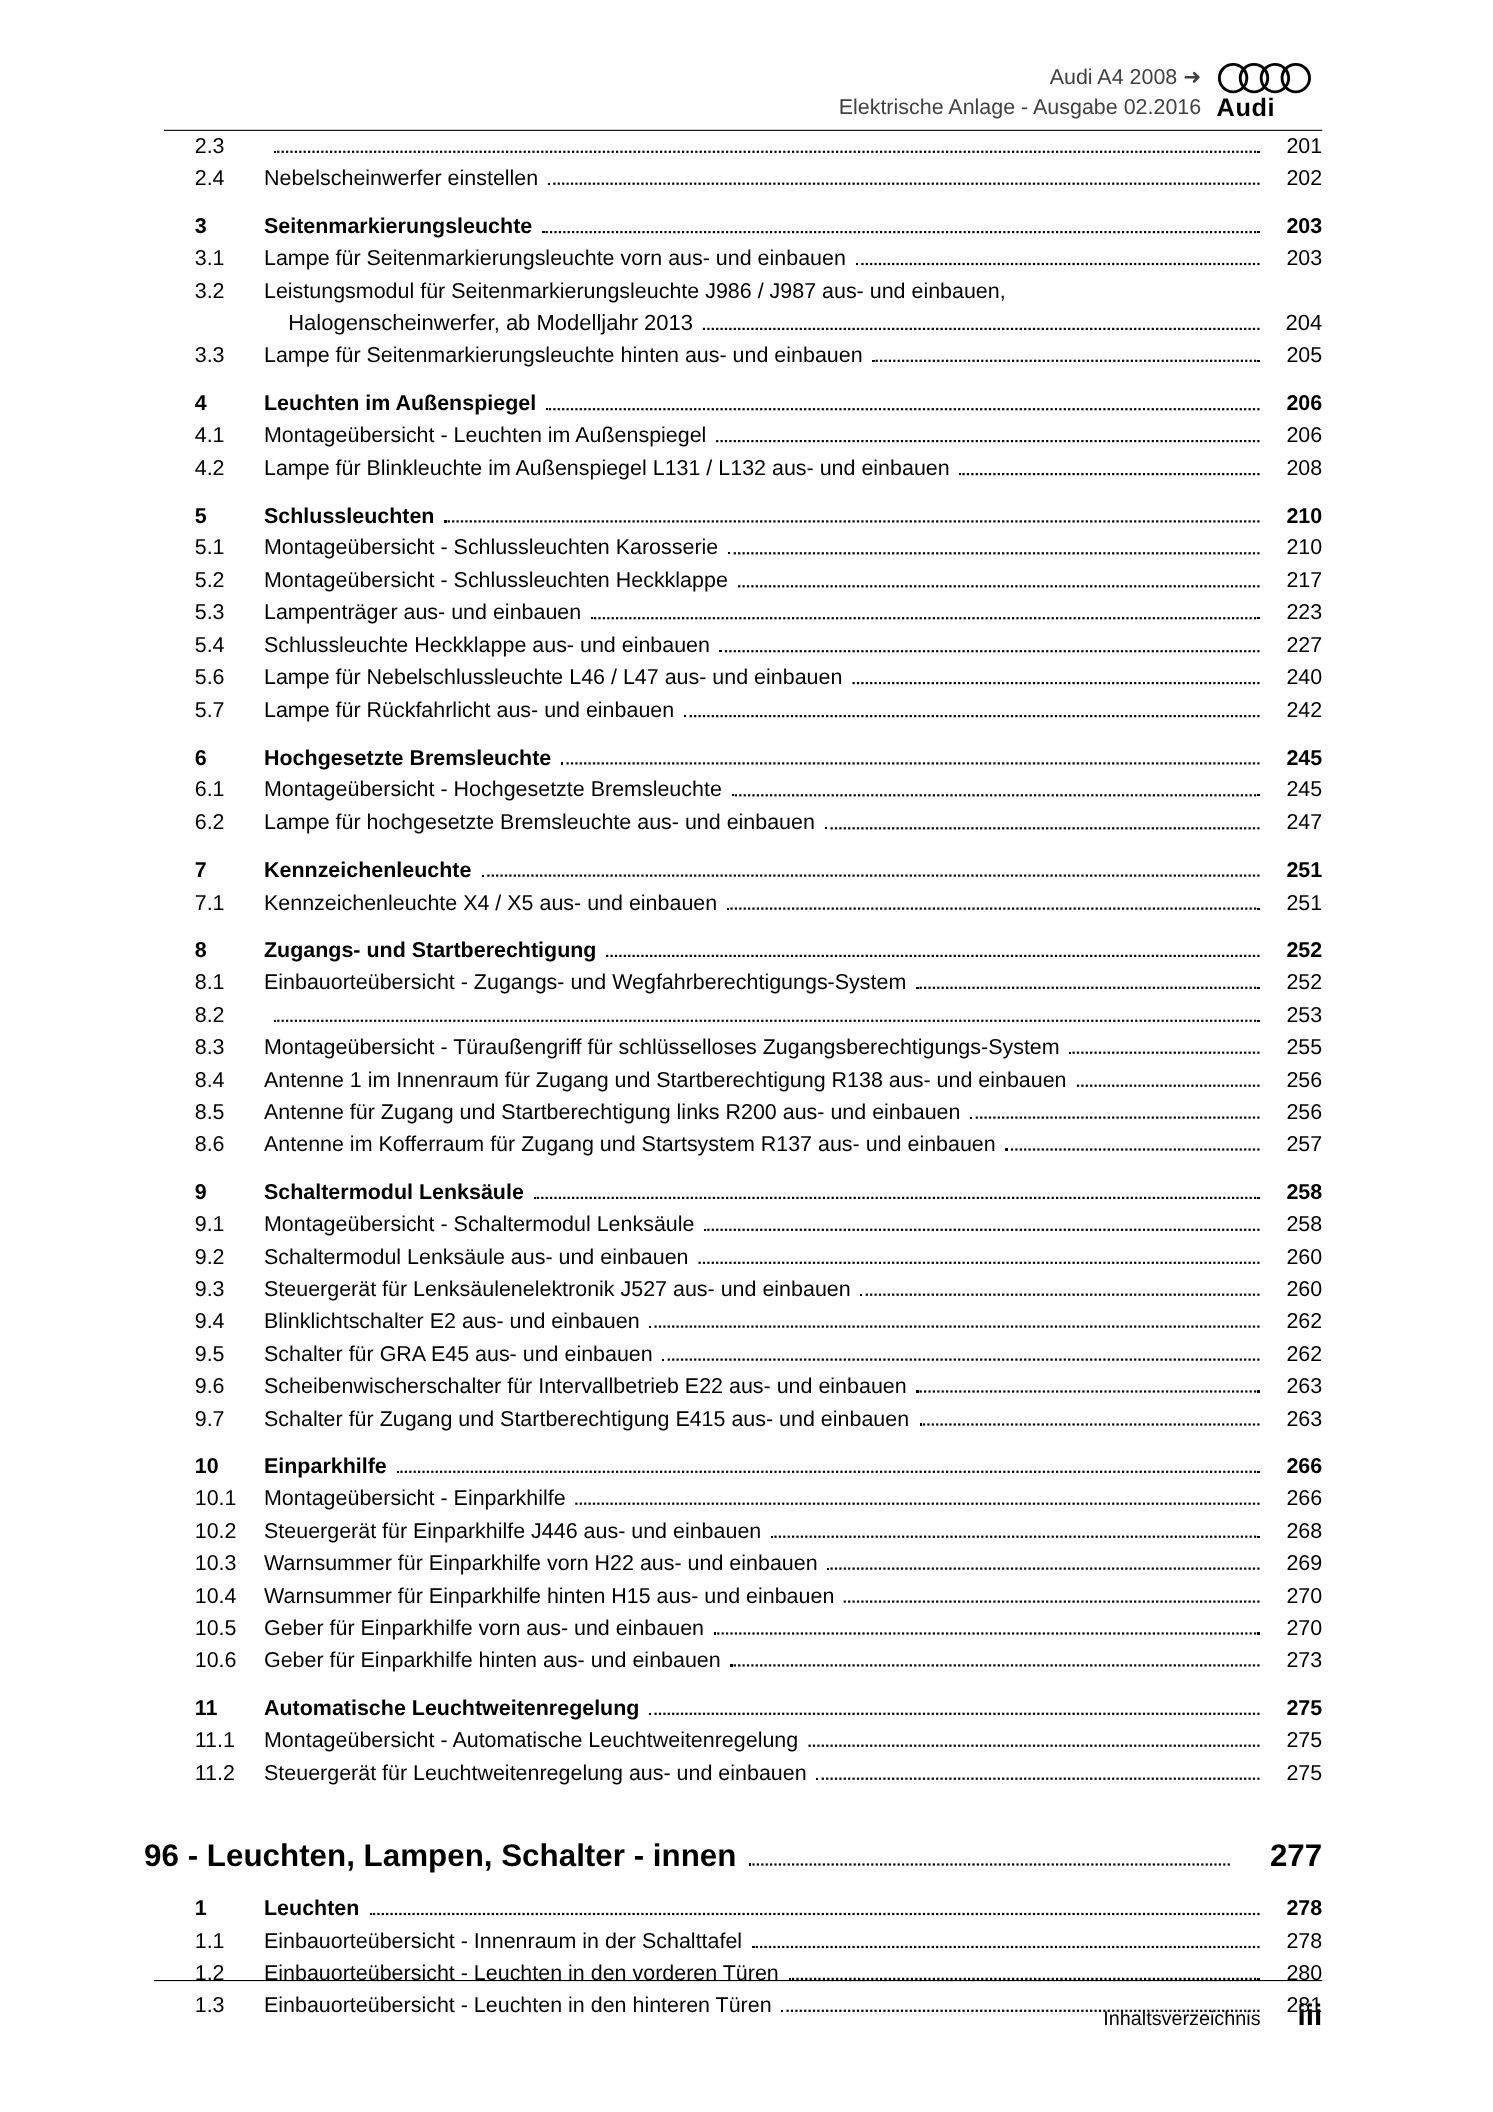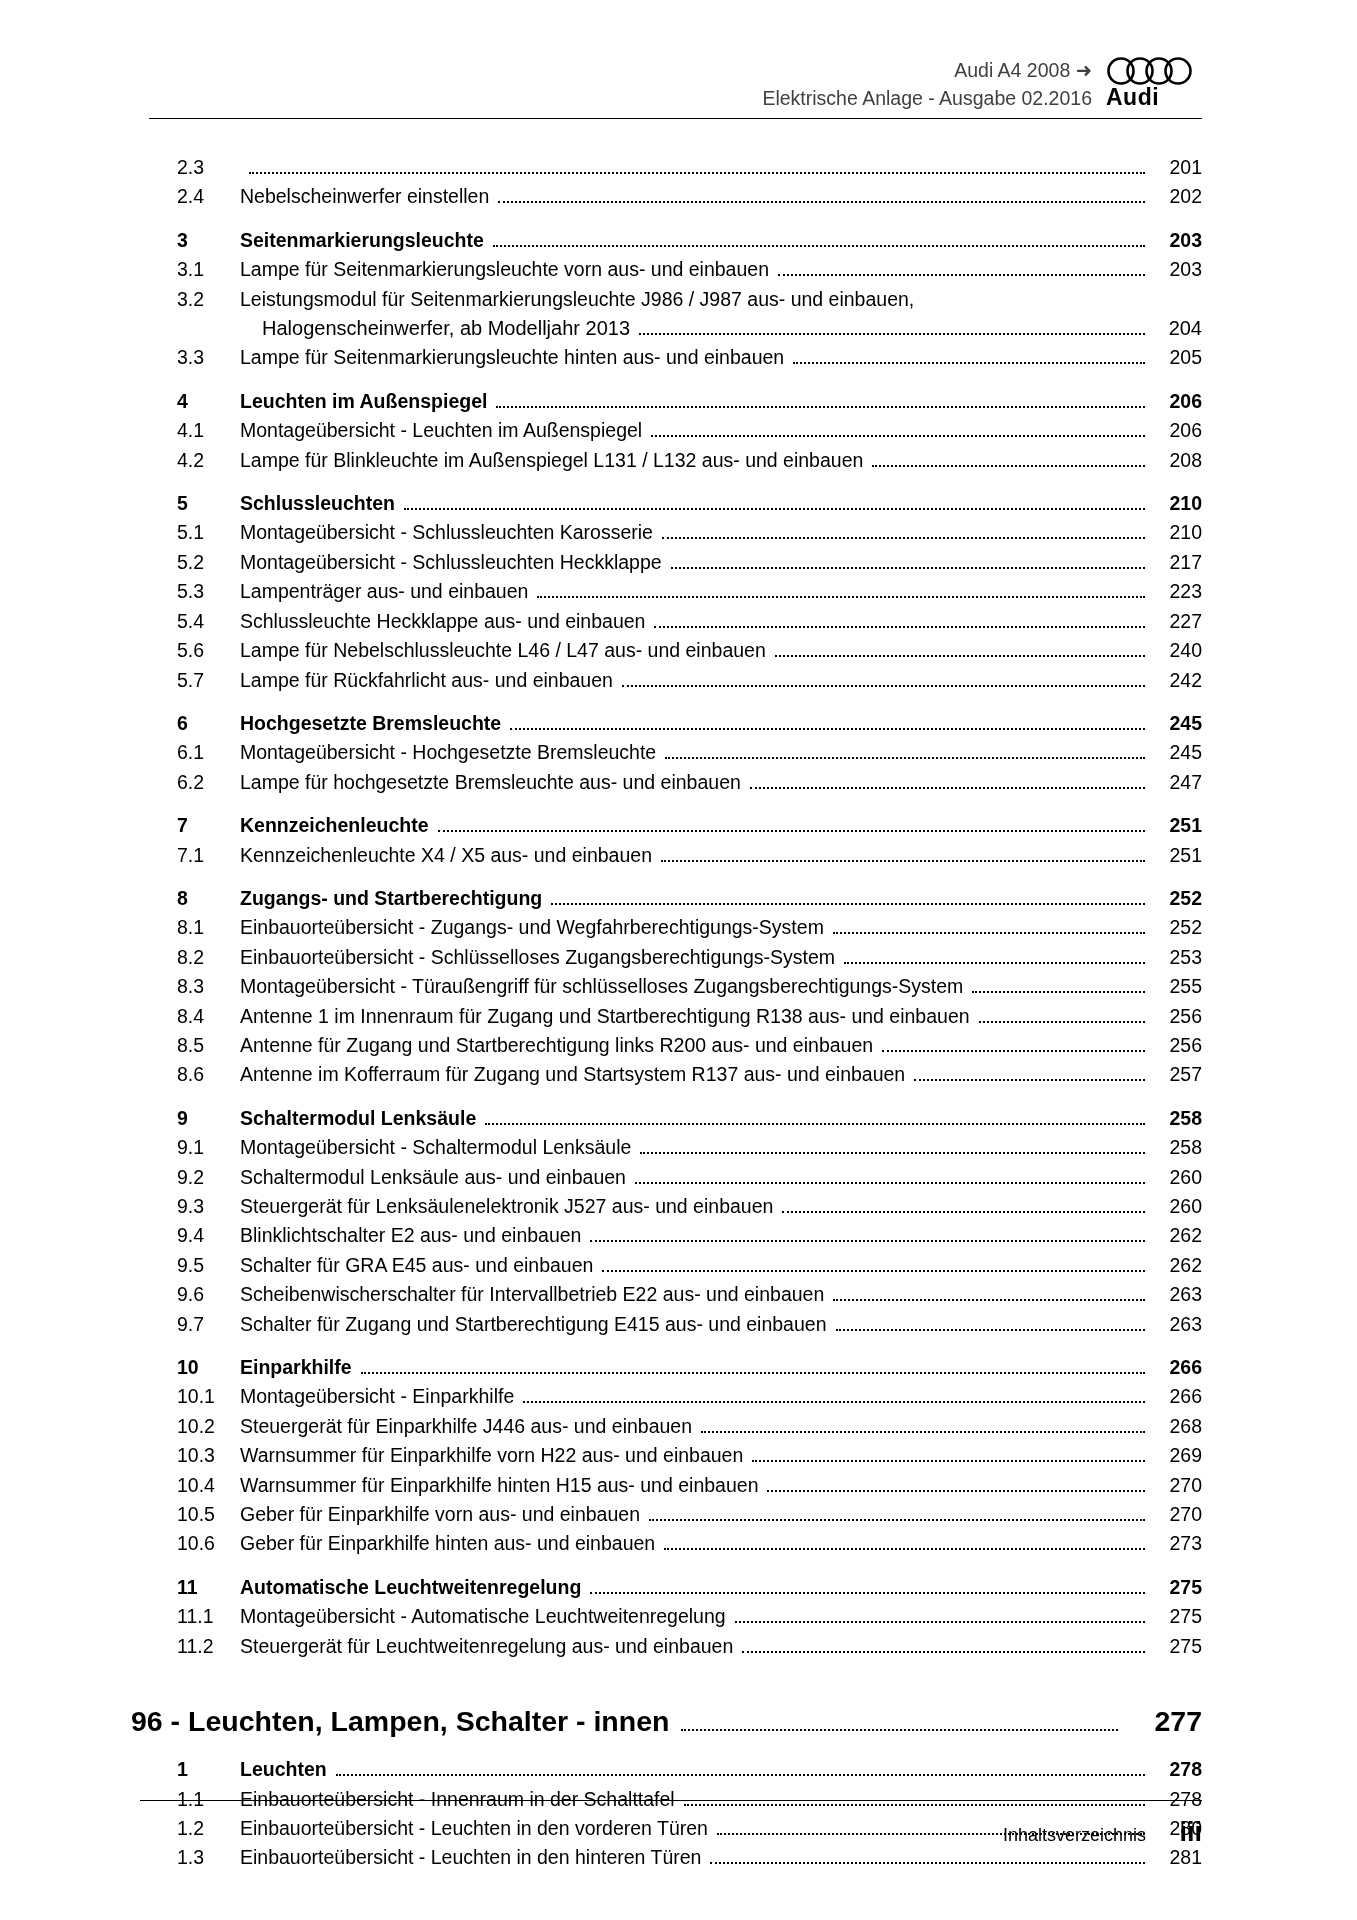--- a/index.html
+++ b/index.html
@@ -55,21 +55,20 @@
     font-family: "Liberation Sans", sans-serif;
   }
   .header-rule {
     border-bottom: 1.6px solid #000;
     margin-top: 6px;
     margin-left: -6px;
   }
 
   
   .toc {
-    margin-top: 34px;
   }
   .row {
     display: flex;
     align-items: baseline;
     font-size: 19.5px;
     line-height: 29.4px;
     white-space: nowrap;
   }
   .row.level1 {
     font-weight: bold;
@@ -319,21 +318,20 @@
           <span class="pg">252</span>
         </div>
         <div class="row level2">
           <span class="num">8.1</span>
           <span class="title">Einbauorteübersicht - Zugangs- und Wegfahrberechtigungs-System</span>
           <span class="dots"></span>
           <span class="pg">252</span>
         </div>
         <div class="row level2">
           <span class="num">8.2</span>
-          <span class="title">Einbauorteübersicht - Schlüsselloses Zugangsberechtigungs-System</span>
           <span class="dots"></span>
           <span class="pg">253</span>
         </div>
         <div class="row level2">
           <span class="num">8.3</span>
           <span class="title">Montageübersicht - Türaußengriff für schlüsselloses Zugangsberechtigungs-System</span>
           <span class="dots"></span>
           <span class="pg">255</span>
         </div>
         <div class="row level2">

